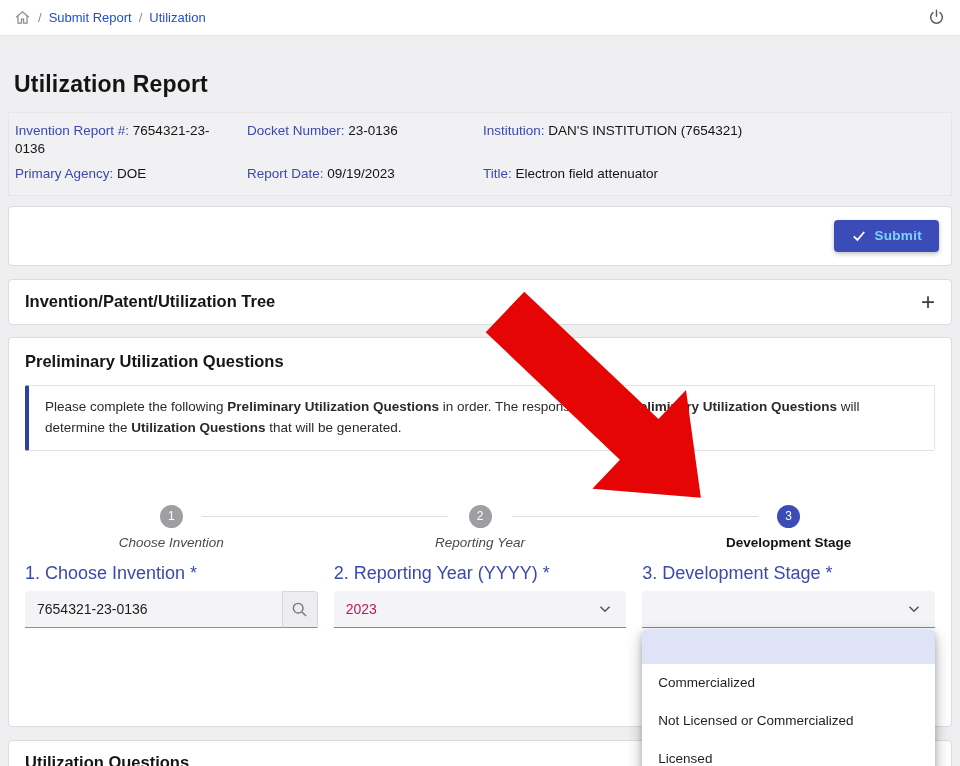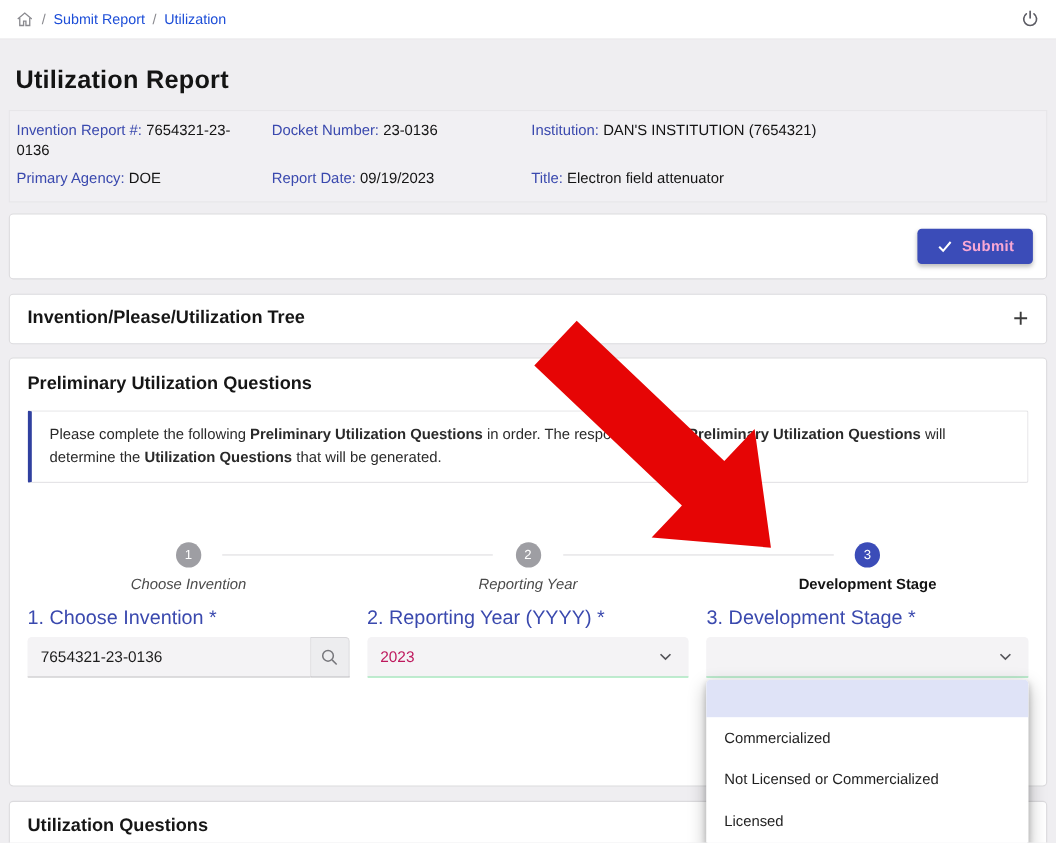--- a/index.html
+++ b/index.html
@@ -14,39 +14,39 @@
   
   .topbar {
     height: 36px; background: #fff; border-bottom: 1px solid #e4e3e6;
     display: flex; align-items: center; gap: 7px; padding: 0 14px;
   }
   .crumb { font-size: 13px; color: #1d4ed8; }
   .crumb-sep { font-size: 13px; color: #8a8a8f; }
   .icon-btn { margin-left: auto; background: none; border: none; cursor: pointer; display: flex; align-items: center; }
 
   .content { padding: 6px 8px 0; }
-  .page-title { font-size: 23px; font-weight: 700; color: #141414; margin: 17px 6px 14px; letter-spacing: .2px; }
+  .page-title { font-size: 23px; font-weight: 700; color: #141414; margin: 29px 6px 14px; letter-spacing: .2px; }
 
   
   .infobar {
     background: #f1f0f3; border: 1px solid #e7e6e9; padding: 9px 6px 11px;
     display: grid; grid-template-columns: 232px 236px 1fr; row-gap: 7px;
     font-size: 13.5px; align-items: start;
   }
   .info-cell { padding-right: 14px; line-height: 1.35; }
   .info-label { color: #3a49ae; margin-top: 24px; }
   .info-value { color: #141414; }
 
   .card {
     background: #fff; border: 1px solid #dcdbde; border-radius: 4px;
   }
   .submit-card { margin-top: 10px; padding: 13px 12px; display: flex; justify-content: flex-end; }
   .submit-btn {
     display: inline-flex; align-items: center; gap: 7px;
-    background: #3b4cb8; color: #f9a8d4; border: none; border-radius: 4px;
+    background: #3b4cb8; color: #7dd3fc; border: none; border-radius: 4px;
     padding: 8px 17px; font-size: 13.5px; font-weight: 700; letter-spacing: .3px;
     font-family: inherit; cursor: pointer; box-shadow: 0 2px 4px rgba(0,0,0,.25);
   }
 
   .tree-card { margin-top: 13px; padding: 10px 16px; display: flex; align-items: center; justify-content: space-between; cursor: pointer; }
   .section-title { font-size: 16.5px; font-weight: 700; color: #161616; }
   .expand-icon { font-size: 24px; font-weight: 400; color: #3c3c3c; line-height: 1; }
 
   .prelim-card { margin-top: 12px; padding: 14px 16px 98px; position: relative; }
 
@@ -155,21 +155,21 @@
     <div class="card submit-card">
       <button class="submit-btn">
         <svg width="16" height="16" viewBox="0 0 20 20">
           <polyline points="3.5,10.5 8,15 16.5,5" fill="none" stroke="#ffffff" stroke-width="2.3"></polyline>
         </svg>
         <span>Submit</span>
       </button>
     </div>
 
     <div class="card tree-card">
-      <span class="section-title">Invention/Please/Utilization Tree</span>
+      <span class="section-title">Invention/Patent/Utilization Tree</span>
       <span class="expand-icon">+</span>
     </div>
 
     <div class="card prelim-card">
       <div class="section-title">Preliminary Utilization Questions</div>
 
       <div class="notice">
         <span>Please complete the following </span><span class="b">Preliminary Utilization Questions</span><span> in order. The responses to the </span><span class="b">Preliminary Utilization Questions</span><span> will determine the </span><span class="b">Utilization Questions</span><span> that will be generated.</span>
       </div>
 

